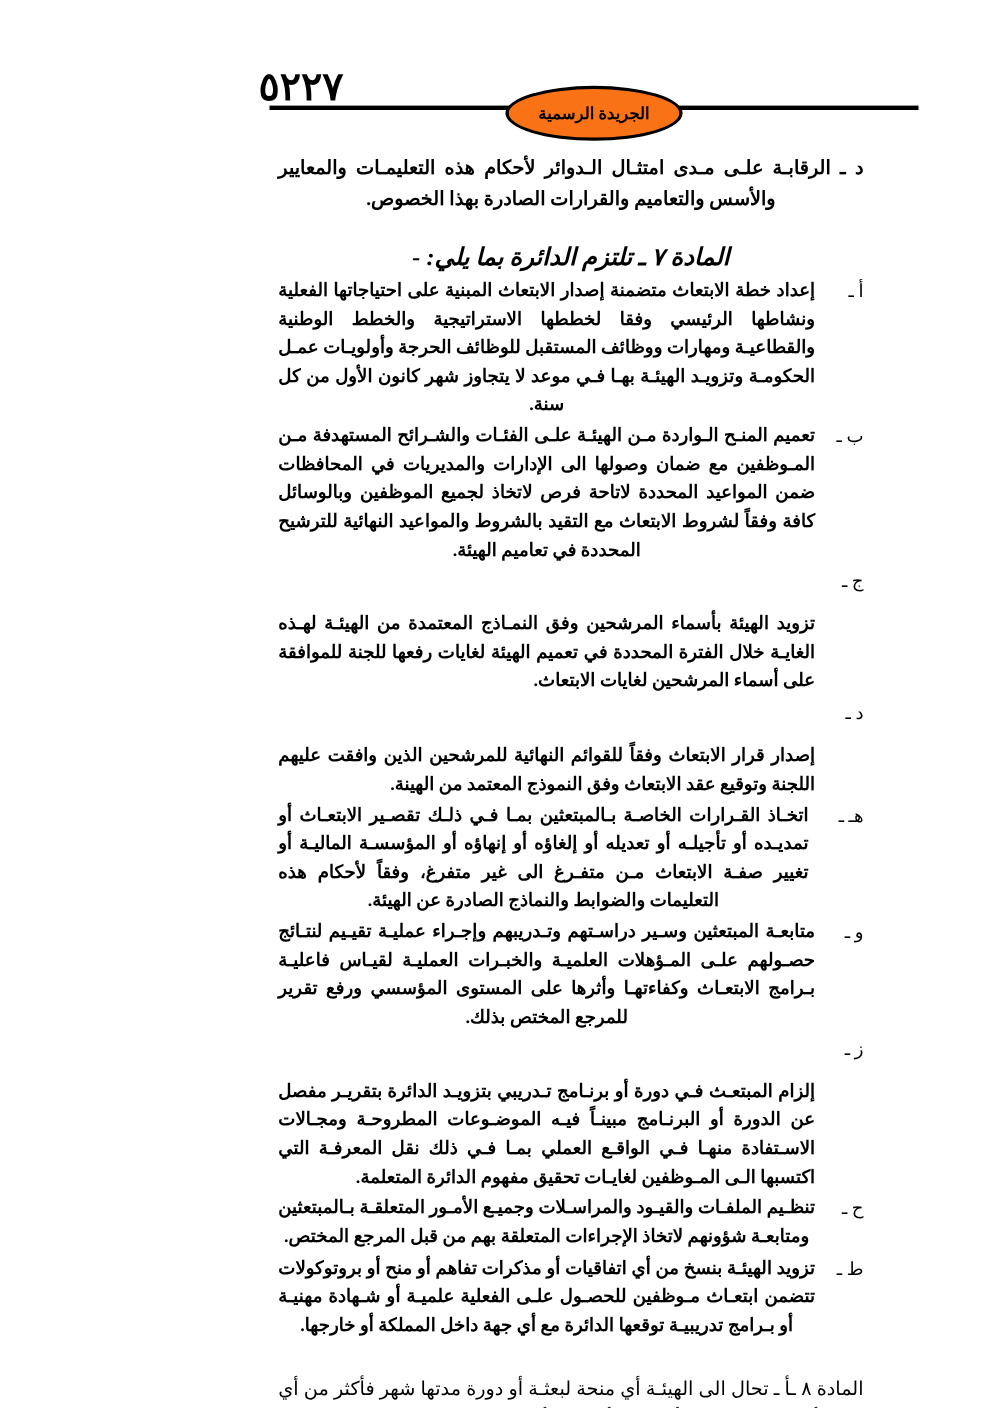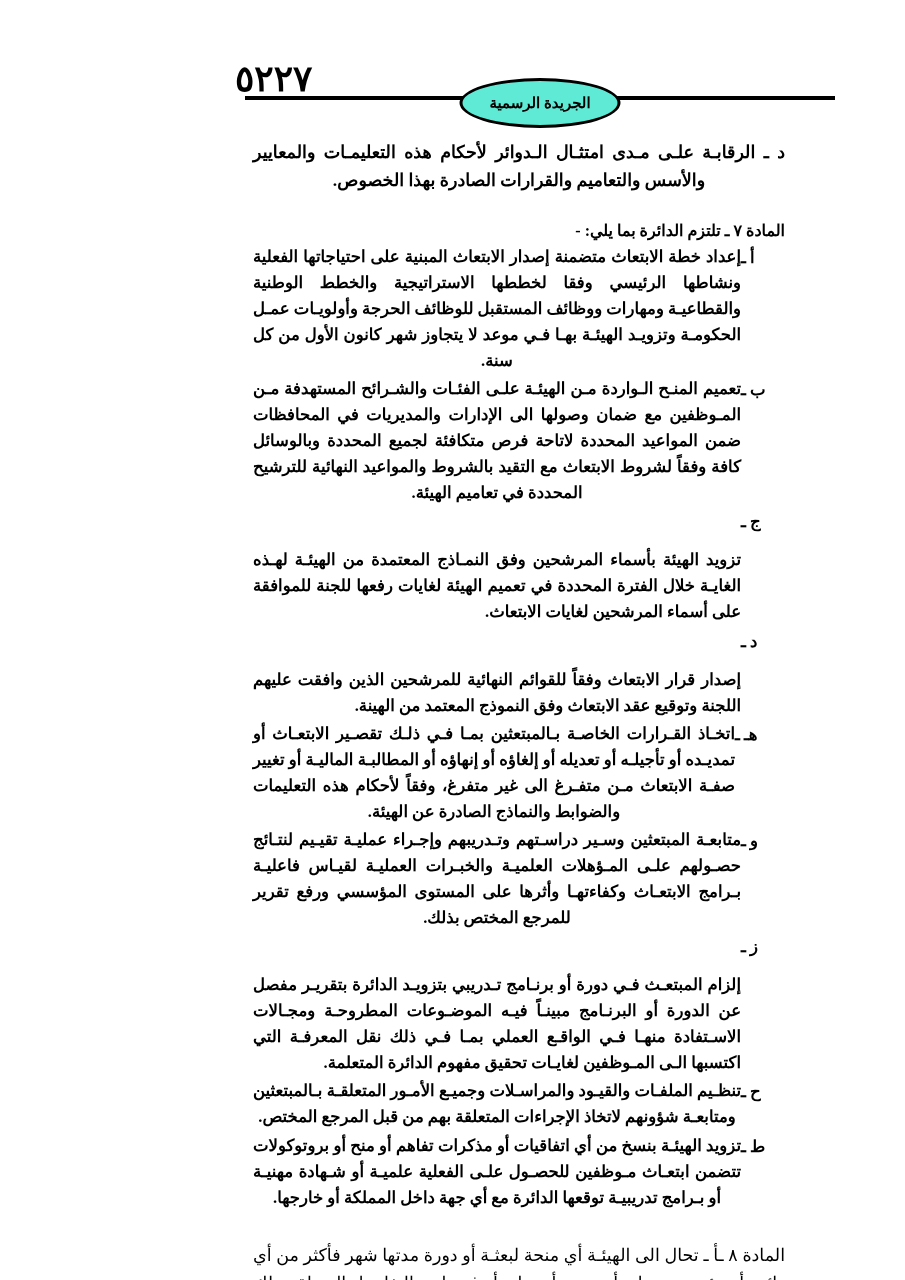--- a/index.html
+++ b/index.html
@@ -56,21 +56,21 @@
     top: 78px;
     left: 50%;
     transform: translateX(-50%);
     width: 155px;
     height: 44px;
     border: 3px solid #000;
     border-radius: 50% / 50%;
     display: flex;
     align-items: center;
     justify-content: center;
-    background: #5eead4;
+    background: #f97316;
   }
   .oval span {
     font-size: 15px;
     font-weight: bold;
   }
 
   
   .content {
     padding: 18px 120px 0 78px;
     box-sizing: border-box;
@@ -81,38 +81,39 @@
   .para-d {
     font-size: 17.5px;
     font-weight: bold;
     line-height: 1.62;
     letter-spacing: 0px;
     text-align: justify;
     text-align-last: center;
     margin-bottom: 26px;
   }
   .article-head {
-    font-size: 16px;
-    font-weight: bold;
-    text-align: right;
+    font-size: 22px;
+    font-weight: bold;
+    text-align: center;
     margin-bottom: 4px;
+    font-style: italic;
   }
 
   
   .row {
     display: flex;
     flex-direction: row;
     align-items: flex-start;
     margin-bottom: 2px;
   }
   .label {
     flex: 0 0 44px;
-    text-align: left;
+    text-align: right;
     font-size: 16.5px;
-    font-weight: bold;
+    font-weight: normal;
     line-height: 1.58;
     padding-top: 1px;
     white-space: nowrap;
   }
   .label.wide {
     flex: 0 0 50px;
   }
   .text {
     flex: 1 1 auto;
     font-size: 16.5px;
@@ -161,36 +162,36 @@
 
     <div class="block">
 
       <div class="row">
         <div class="label">أ ـ</div>
         <div class="text">إعداد خطة الابتعاث متضمنة إصدار الابتعاث المبنية على احتياجاتها الفعلية ونشاطها الرئيسي وفقا لخططها الاستراتيجية والخطط الوطنية والقطاعيـة ومهارات ووظائف المستقبل للوظائف الحرجة وأولويـات عمـل الحكومـة وتزويـد الهيئـة بهـا فـي موعد لا يتجاوز شهر كانون الأول من كل سنة.</div>
       </div>
 
       <div class="row">
         <div class="label">ب ـ</div>
-        <div class="text">تعميم المنـح الـواردة مـن الهيئـة علـى الفئـات والشـرائح المستهدفة مـن المـوظفين مع ضمان وصولها الى الإدارات والمديريات في المحافظات ضمن المواعيد المحددة لاتاحة فرص متكافئة لجميع المحددة وبالوسائل كافة وفقاً لشروط الابتعاث مع التقيد بالشروط والمواعيد النهائية للترشيح المحددة في تعاميم الهيئة.</div>
+        <div class="text">تعميم المنـح الـواردة مـن الهيئـة علـى الفئـات والشـرائح المستهدفة مـن المـوظفين مع ضمان وصولها الى الإدارات والمديريات في المحافظات ضمن المواعيد المحددة لاتاحة فرص لاتخاذ لجميع الموظفين وبالوسائل كافة وفقاً لشروط الابتعاث مع التقيد بالشروط والمواعيد النهائية للترشيح المحددة في تعاميم الهيئة.</div>
       </div>
 
       <div class="row">
         <div class="label">ج ـ</div>
         <div class="text last-right">تزويد الهيئة بأسماء المرشحين وفق النمـاذج المعتمدة من الهيئـة لهـذه الغايـة خلال الفترة المحددة في تعميم الهيئة لغايات رفعها للجنة للموافقة على أسماء المرشحين لغايات الابتعاث.</div>
       </div>
 
       <div class="row">
         <div class="label">د ـ</div>
         <div class="text last-right">إصدار قرار الابتعاث وفقاً للقوائم النهائية للمرشحين الذين وافقت عليهم اللجنة وتوقيع عقد الابتعاث وفق النموذج المعتمد من الهينة.</div>
       </div>
 
       <div class="row">
         <div class="label wide">هـ ـ</div>
-        <div class="text">اتخـاذ القـرارات الخاصـة بـالمبتعثين بمـا فـي ذلـك تقصـير الابتعـاث أو تمديـده أو تأجيلـه أو تعديله أو إلغاؤه أو إنهاؤه أو المطالبـة الماليـة أو تغيير صفـة الابتعاث مـن متفـرغ الى غير متفرغ، وفقاً لأحكام هذه التعليمات والضوابط والنماذج الصادرة عن الهيئة.</div>
+        <div class="text">اتخـاذ القـرارات الخاصـة بـالمبتعثين بمـا فـي ذلـك تقصـير الابتعـاث أو تمديـده أو تأجيلـه أو تعديله أو إلغاؤه أو إنهاؤه أو المؤسسـة الماليـة أو تغيير صفـة الابتعاث مـن متفـرغ الى غير متفرغ، وفقاً لأحكام هذه التعليمات والضوابط والنماذج الصادرة عن الهيئة.</div>
       </div>
 
       <div class="row">
         <div class="label">و ـ</div>
         <div class="text">متابعـة المبتعثين وسـير دراسـتهم وتـدريبهم وإجـراء عمليـة تقيـيم لنتـائج حصـولهم علـى المـؤهلات العلميـة والخبـرات العمليـة لقيـاس فاعليـة بـرامج الابتعـاث وكفاءتهـا وأثرها على المستوى المؤسسي ورفع تقرير للمرجع المختص بذلك.</div>
       </div>
 
       <div class="row">
         <div class="label">ز ـ</div>
         <div class="text last-right">إلزام المبتعـث فـي دورة أو برنـامج تـدريبي بتزويـد الدائرة بتقريـر مفصل عن الدورة أو البرنـامج مبينـاً فيـه الموضـوعات المطروحـة ومجـالات الاسـتفادة منهـا فـي الواقـع العملي بمـا فـي ذلك نقل المعرفـة التي اكتسبها الـى المـوظفين لغايـات تحقيق مفهوم الدائرة المتعلمة.</div>

